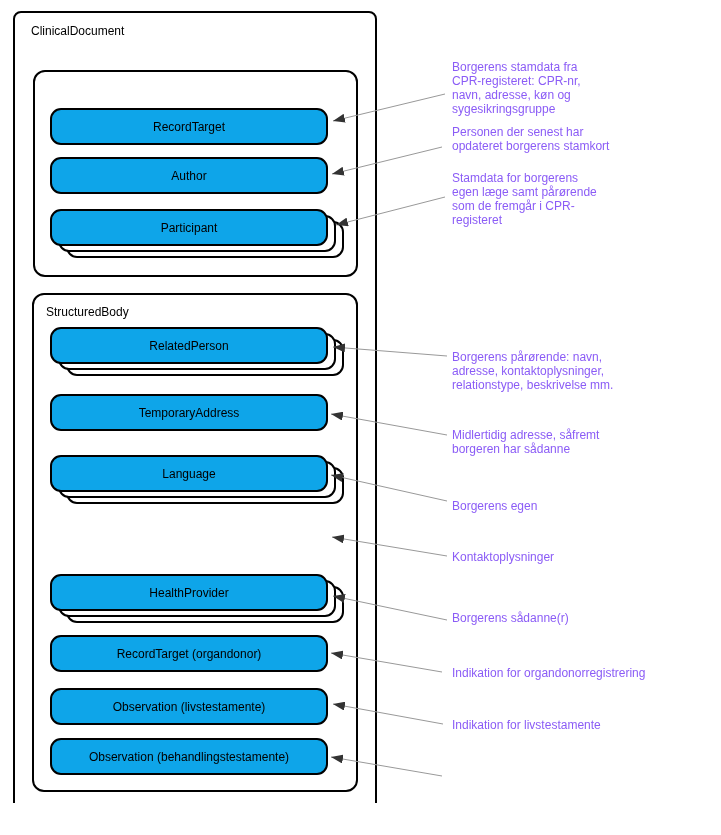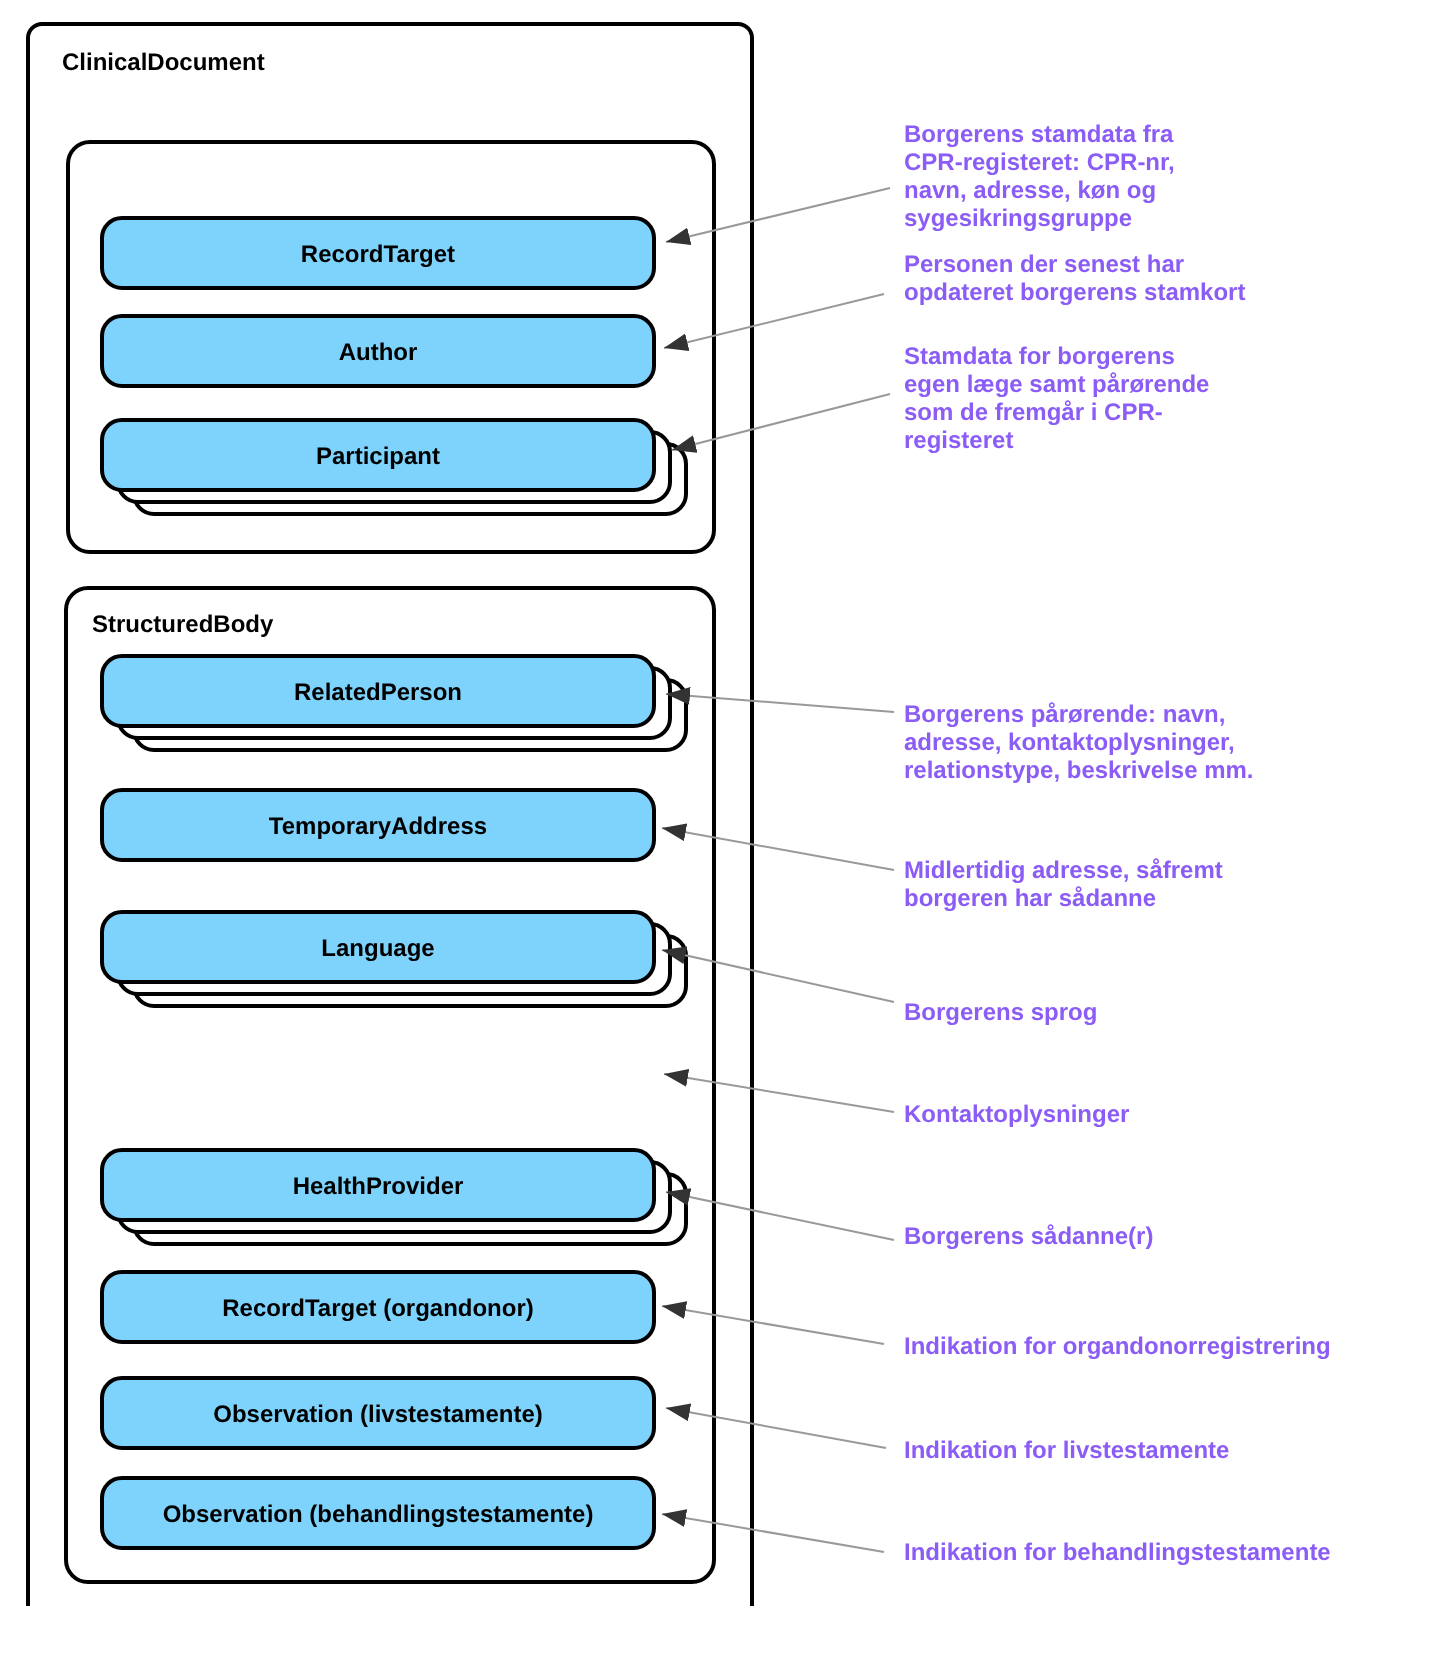--- a/index.html
+++ b/index.html
@@ -8,21 +8,20 @@
     background: #ffffff;
     font-family: "Liberation Sans", sans-serif;
   }
   .canvas {
     position: relative;
     width: 721px;
     height: 803px;
     background: #ffffff;
     overflow: hidden;
     color: #000000;
-    font-weight: bold;
   }
   
   .outer-box {
     position: absolute;
     left: 13px; top: 11px;
     width: 364px; height: 804px;
     border: 2px solid #000000;
     border-radius: 8px;
     box-sizing: border-box;
     background: #ffffff;
@@ -51,21 +50,21 @@
     width: 278px;
     height: 37px;
   }
   .node-face {
     position: absolute;
     left: 0; top: 0;
     width: 100%; height: 100%;
     border: 2px solid #000000;
     border-radius: 11px;
     box-sizing: border-box;
-    background: #7dd3fc;
+    background: #0ea5e9;
     display: flex;
     align-items: center;
     justify-content: center;
     z-index: 2;
     font-size: 12px;
     white-space: nowrap;
   }
   .stack-layer {
     position: absolute;
     width: 100%; height: 100%;
@@ -185,26 +184,25 @@
 opdateret borgerens stamkort</div>
   <div class="annotation" style="top:171px">Stamdata for borgerens
 egen læge samt pårørende
 som de fremgår i CPR-
 registeret</div>
   <div class="annotation" style="top:350px">Borgerens pårørende: navn,
 adresse, kontaktoplysninger,
 relationstype, beskrivelse mm.</div>
   <div class="annotation" style="top:428px">Midlertidig adresse, såfremt
 borgeren har sådanne</div>
-  <div class="annotation" style="top:499px">Borgerens sprog</div>
+  <div class="annotation" style="top:499px">Borgerens egen</div>
   <div class="annotation" style="top:550px">Kontaktoplysninger</div>
   <div class="annotation" style="top:611px">Borgerens sådanne(r)</div>
   <div class="annotation" style="top:666px">Indikation for organdonorregistrering</div>
   <div class="annotation" style="top:718px">Indikation for livstestamente</div>
-  <div class="annotation" style="top:769px">Indikation for behandlingstestamente</div>
 
   <svg class="arrows" width="721" height="835" viewBox="0 0 721 835">
     <defs>
       <marker id="arrowhead" markerWidth="13" markerHeight="9" refX="12" refY="4.5" orient="auto" markerUnits="userSpaceOnUse">
         <path d="M0,0 L12,4.5 L0,9 z" fill="#333333"></path>
       </marker>
     </defs>
     <g stroke="#999999" stroke-width="1">
       <line x1="445" y1="94" x2="333" y2="121" marker-end="url(#arrowhead)"></line>
       <line x1="442" y1="147" x2="332" y2="174" marker-end="url(#arrowhead)"></line>

